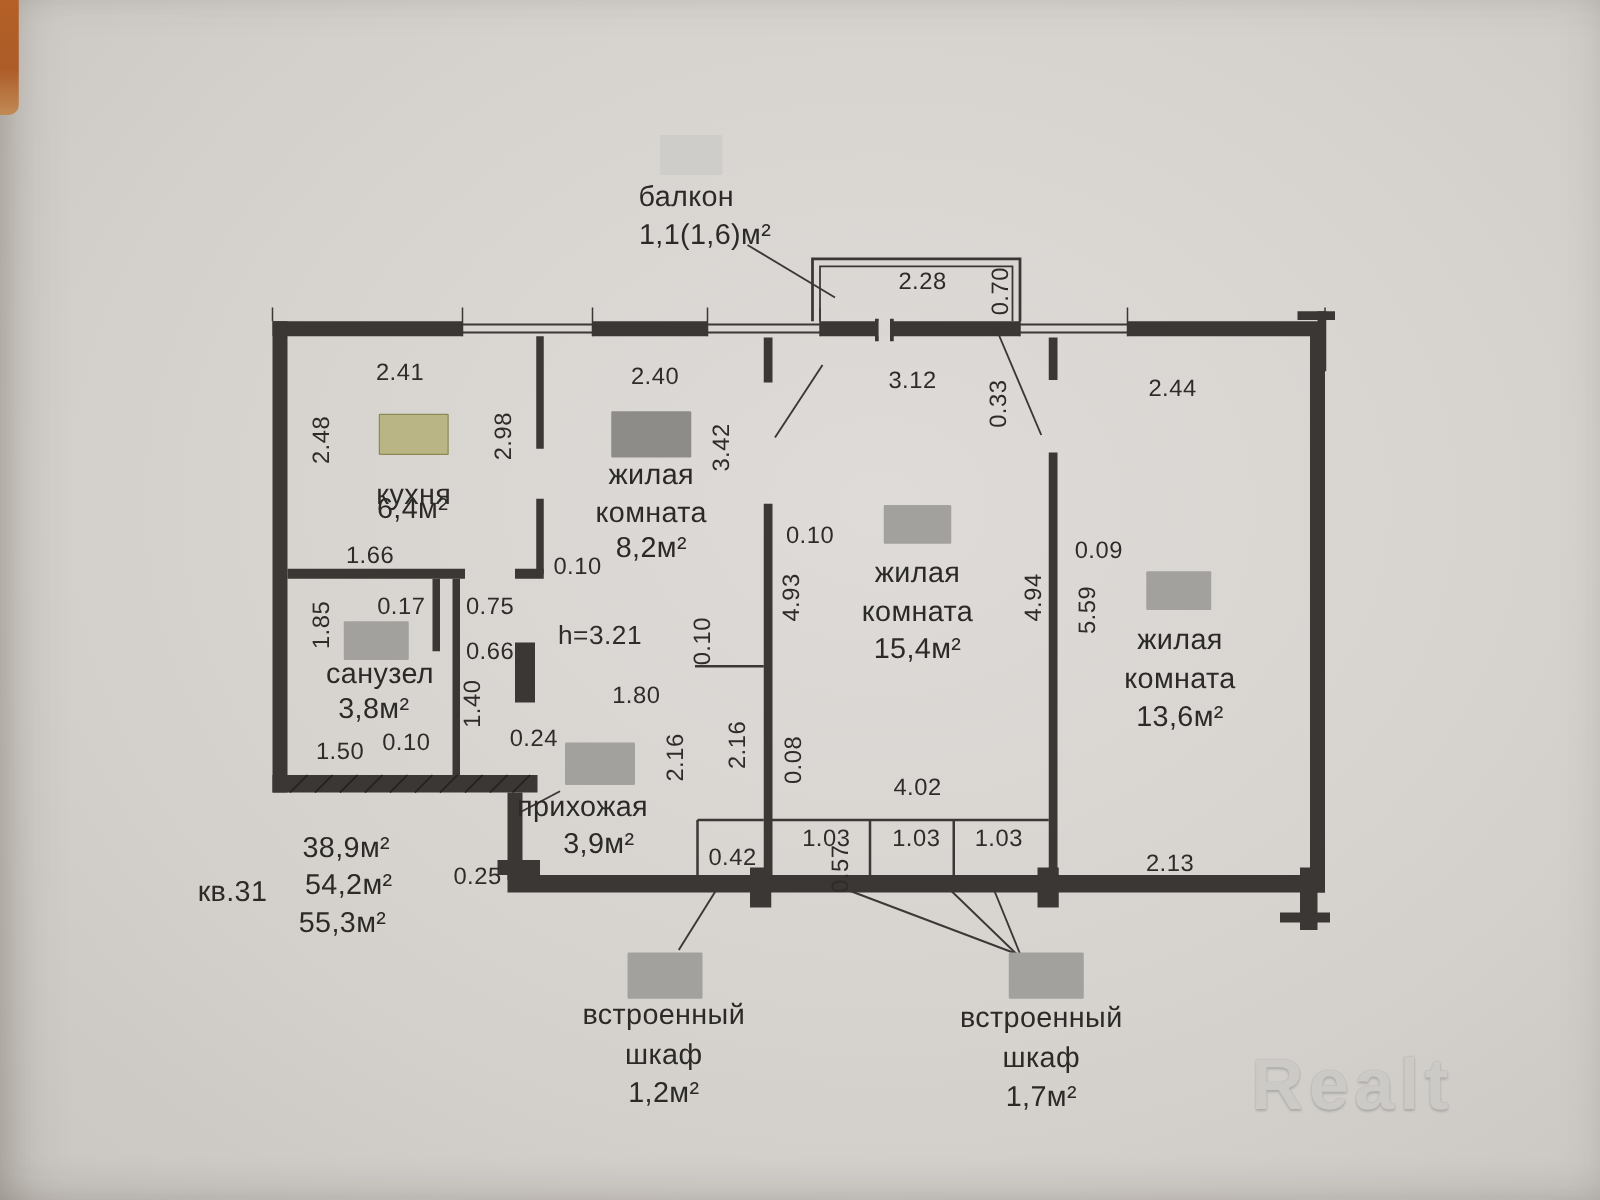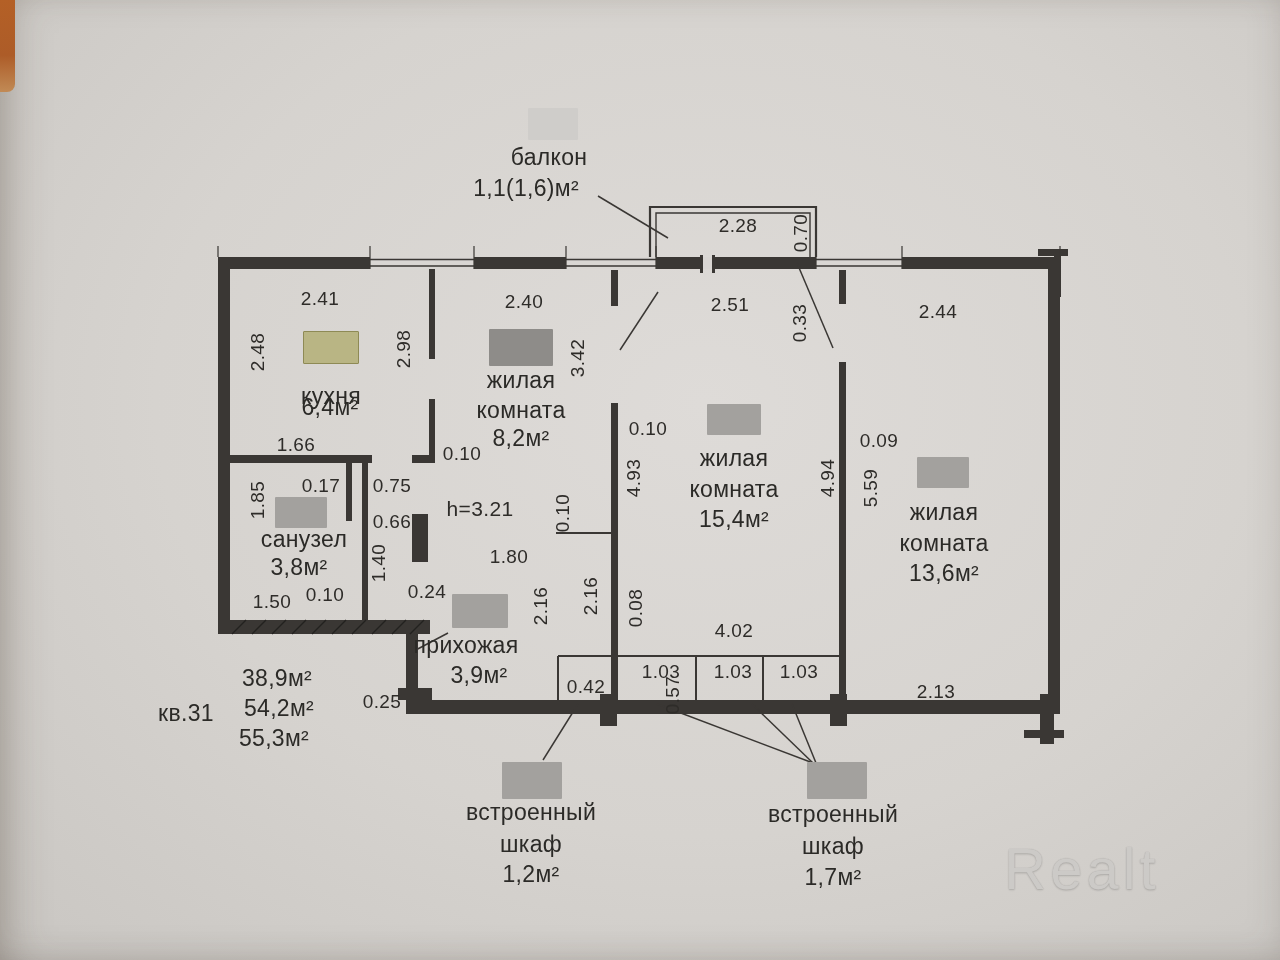--- a/index.html
+++ b/index.html
@@ -17,21 +17,21 @@
     font-size:19px;color:#2e2c29;letter-spacing:.4px;white-space:nowrap;}
   .vdim{transform:translate(-50%,-50%) rotate(-90deg);}
   .rlbl{position:absolute;transform:translate(-50%,-50%);
     font-size:23px;color:#2b2a27;white-space:nowrap;letter-spacing:.3px;}
   .red{position:absolute;border-radius:1px;}
   .red.gray{background:#a3a19e;}
   .red.dark{background:#8e8c89;}
   .red.light{background:#cfcdca;}
   .red.olive{background:#b9b584;border:1px solid #8e8a55;}
   .wm{position:absolute;transform:translate(-50%,-50%);
-    font-size:58px;font-weight:400;letter-spacing:4px;color:#cccac7;
+    font-size:58px;font-weight:700;letter-spacing:4px;color:#cccac7;
     text-shadow:0 0 1px #a5a3a0, 0 1px 2px rgba(120,118,115,.45);opacity:.92;}
 </style>
 </head>
 <body>
 
 <div id="canvas">
 
   <div id="wood"></div>
 
   <svg width="1280" height="960" viewBox="0 0 1280 960">
@@ -121,21 +121,21 @@
   <div class="red olive" style="left:303px;top:331px;width:54px;height:31px"></div>
   <div class="red dark" style="left:489px;top:329px;width:64px;height:37px"></div>
   <div class="red gray" style="left:707px;top:404px;width:54px;height:31px"></div>
   <div class="red gray" style="left:917px;top:457px;width:52px;height:31px"></div>
   <div class="red gray" style="left:275px;top:497px;width:52px;height:31px"></div>
   <div class="red gray" style="left:452px;top:594px;width:56px;height:34px"></div>
   <div class="red gray" style="left:502px;top:762px;width:60px;height:37px"></div>
   <div class="red gray" style="left:807px;top:762px;width:60px;height:37px"></div>
 
   <div class="rlbl" style="left:549px;top:157px">балкон</div>
-  <div class="rlbl" style="left:526px;top:188px">1,1(1,6)м²</div>
+  <div class="rlbl" style="left:564px;top:188px">1,1(1,6)м²</div>
 
   <div class="rlbl" style="left:331px;top:396px">кухня</div>
   <div class="rlbl" style="left:330px;top:407px">6,4м²</div>
 
   <div class="rlbl" style="left:521px;top:380px">жилая</div>
   <div class="rlbl" style="left:521px;top:410px">комната</div>
   <div class="rlbl" style="left:521px;top:438px">8,2м²</div>
 
   <div class="rlbl" style="left:734px;top:458px">жилая</div>
   <div class="rlbl" style="left:734px;top:489px">комната</div>
@@ -161,21 +161,21 @@
 
   <div class="rlbl" style="left:186px;top:713px">кв.31</div>
   <div class="rlbl" style="left:277px;top:678px">38,9м²</div>
   <div class="rlbl" style="left:279px;top:708px">54,2м²</div>
   <div class="rlbl" style="left:274px;top:738px">55,3м²</div>
   <div class="dim" style="left:480px;top:509px;font-size:21px">h=3.21</div>
 
   <div class="dim" style="left:320px;top:299px">2.41</div>
   <div class="dim" style="left:524px;top:302px">2.40</div>
   <div class="dim" style="left:738px;top:226px">2.28</div>
-  <div class="dim" style="left:730px;top:305px">2.51</div>
+  <div class="dim" style="left:730px;top:305px">3.12</div>
   <div class="dim" style="left:938px;top:312px">2.44</div>
   <div class="dim" style="left:296px;top:445px">1.66</div>
   <div class="dim" style="left:321px;top:486px">0.17</div>
   <div class="dim" style="left:392px;top:486px">0.75</div>
   <div class="dim" style="left:392px;top:522px">0.66</div>
   <div class="dim" style="left:462px;top:454px">0.10</div>
   <div class="dim" style="left:509px;top:557px">1.80</div>
   <div class="dim" style="left:648px;top:429px">0.10</div>
   <div class="dim" style="left:427px;top:592px">0.24</div>
   <div class="dim" style="left:325px;top:595px">0.10</div>

